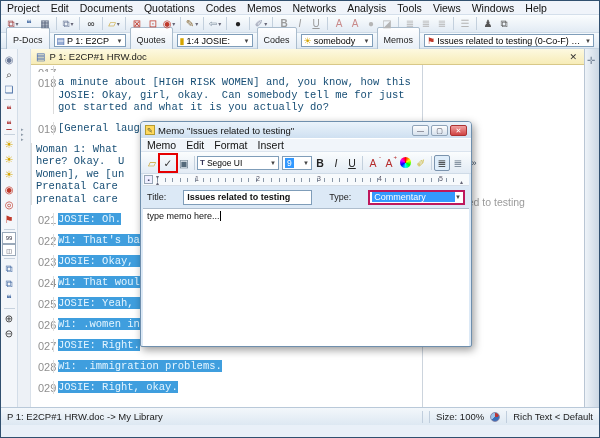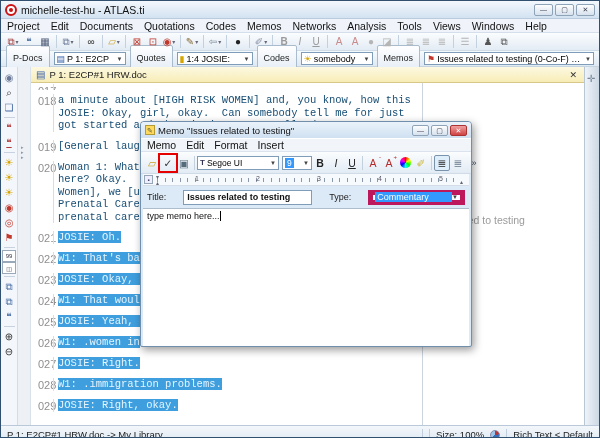--- a/index.html
+++ b/index.html
@@ -128,46 +128,37 @@
   .ruler-num { position:absolute; top:1px; font-size:7px; color:#556; }
   .ruler-mark { position:absolute; font-size:6px; color:#667; line-height:6px; }
   .ruler-tabbox { position:absolute; left:1px; top:1px; width:9px; height:9px; border:1px solid #97a6b6;
                   background:#eef; font-size:6px; line-height:8px; text-align:center; color:#446;}
 
   .memo-fields { height:22px; display:flex; align-items:center; gap:17px; padding:0 6px;
                  background:#dce9f6; font-size:9px; }
   .memo-fields label { color:#222; flex:0 0 auto; }
   .field-title { flex:1; height:15px; border:1px solid #7f9db9; background:#fff; font-size:9px;
                  font-weight:bold; font-family:"Liberation Sans",sans-serif; padding:0 3px; color:#111;}
-  .type-combo { width:108px; height:15px; border:5px solid #be185d; background:#fff;
+  .type-combo { width:108px; height:15px; border:2px solid #be185d; background:#fff;
                 display:flex; align-items:center; font-size:9px; padding:0 2px;justify-content:center; }
   .type-combo .tval { background:#3399ff; color:#fff; padding:0 2px; flex:1; }
   .type-combo .carrow { font-size:6px; color:#444; }
 
   .memo-body { flex:1; background:#fff; border-top:1px solid #aebdcd; margin:0 2px;
                font-size:9px; color:#111; padding:2px 4px; position:relative; }
   .caret { display:inline-block; width:1px; height:10px; background:#000; vertical-align:-2px; }
   .memo-status { height:15px; display:flex; align-items:stretch; background:#e8eff7;
                  border-top:1px solid #c2cfdd; font-size:8px; color:#223; border-radius:0 0 2px 2px;}
   .ms-cell { border-right:1px solid #cdd8e4; display:flex; align-items:center; justify-content:center; }
 </style>
 </head>
 <body>
 
 <div class="window">
 
-  <div class="titlebar">
-    <span class="logo"></span>
-    <span class="title-text">michelle-test-hu - ATLAS.ti</span>
-    <span class="winbtns">
-      <span class="winbtn">—</span>
-      <span class="winbtn">▢</span>
-      <span class="winbtn">✕</span>
-    </span>
-  </div>
 
   <div class="menubar" id="menubar">
       <span class="menu-item">Project</span>
       <span class="menu-item">Edit</span>
       <span class="menu-item">Documents</span>
       <span class="menu-item">Quotations</span>
       <span class="menu-item">Codes</span>
       <span class="menu-item">Memos</span>
       <span class="menu-item">Networks</span>
       <span class="menu-item">Analysis</span>
@@ -289,21 +280,20 @@
           </div>
           <div class="para">
             <span class="pnum">018</span>
             <div class="ptext"><div class="pline"><span>a minute about [HIGH RISK WOMEN] and, you know, how this</span></div><div class="pline"><span>JOSIE: Okay, girl, okay.  Can somebody tell me for just</span></div><div class="pline"><span>got started and what it is you actually do?</span></div></div>
           </div>
           <div class="para">
             <span class="pnum">019</span>
             <div class="ptext"><div class="pline"><span>[General laughter]</span></div></div>
           </div>
           <div class="para">
-            <span class="pnum">020</span>
             <div class="ptext"><div class="pline"><span>Woman 1: What</span></div><div class="pline"><span>here? Okay.  U</span></div><div class="pline"><span>Women], we [un</span></div><div class="pline"><span>Prenatal Care</span></div><div class="pline"><span>prenatal care</span></div></div>
           </div>
           <div class="para">
             <span class="pnum">021</span>
             <div class="ptext"><div class="pline"><span class="hl">JOSIE: Oh.</span></div></div>
           </div>
           <div class="para">
             <span class="pnum">022</span>
             <div class="ptext"><div class="pline"><span class="hl">W1: That's bas</span></div></div>
           </div>

